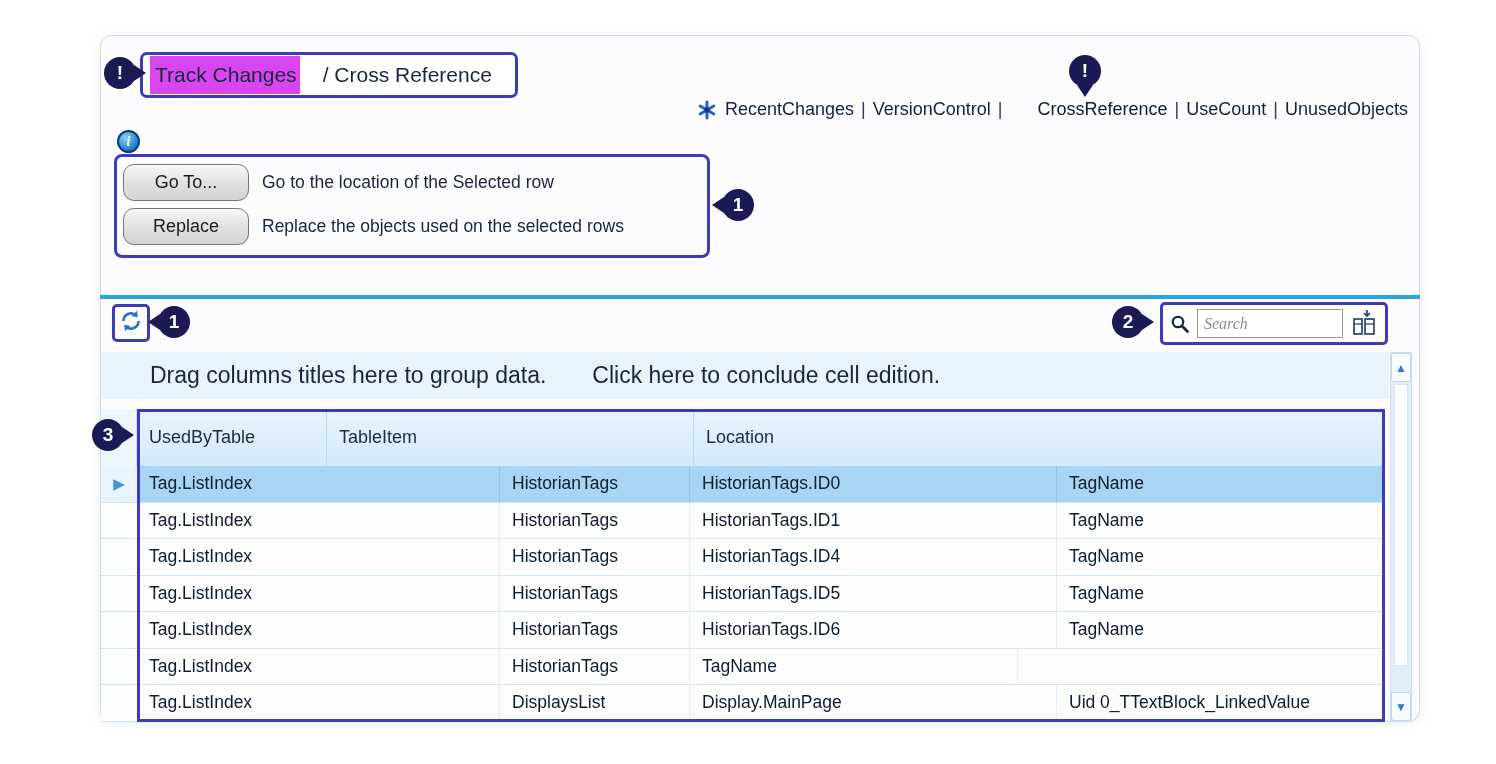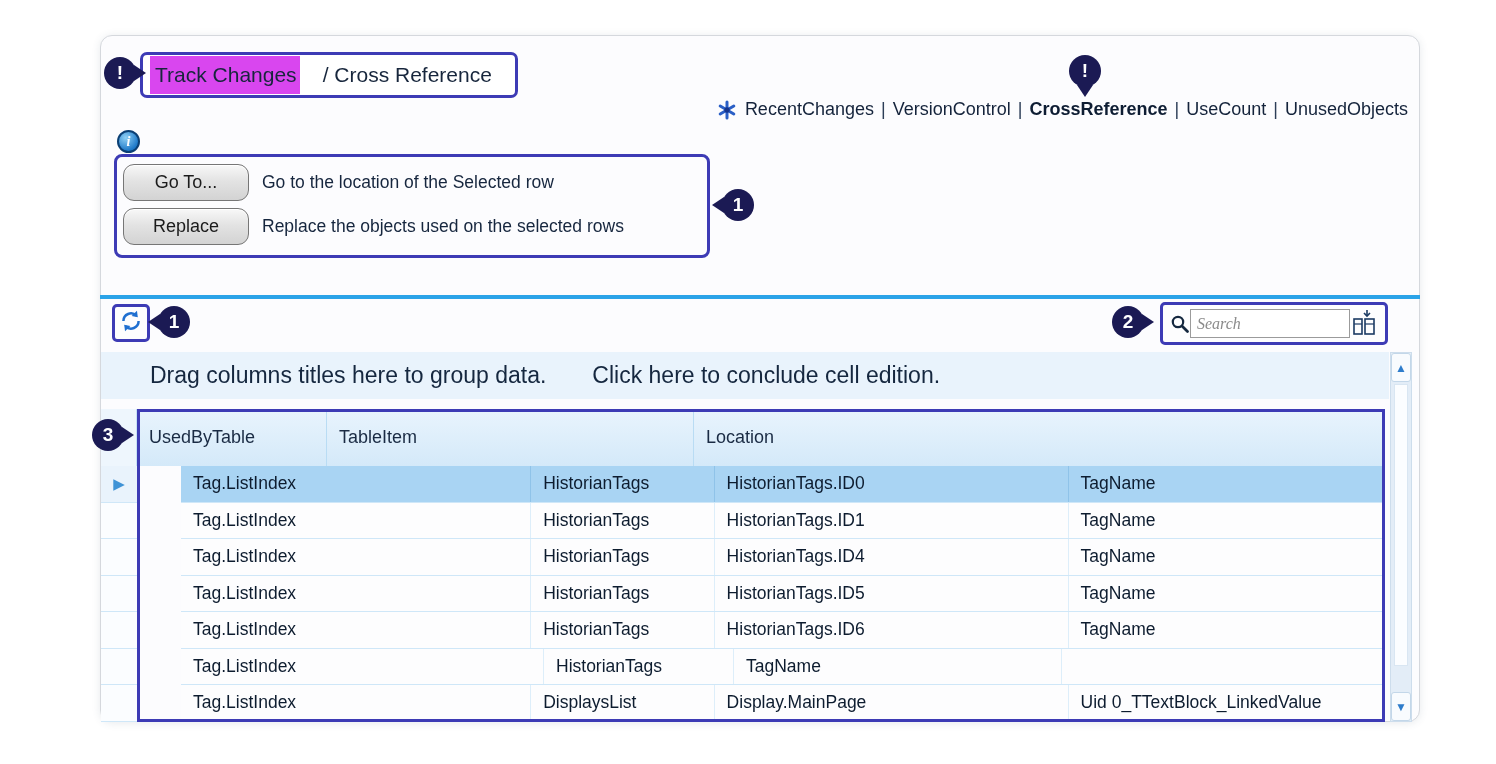--- a/index.html
+++ b/index.html
@@ -29,21 +29,21 @@
                border:3px solid #3d3bb5; border-radius:7px; display:flex; align-items:center;
                padding-left:7px; font-size:21px; color:#17263c; z-index:10; white-space:nowrap; }
   .title-hl { background:#d946ef; padding:7px 3px 7px 5px; }
   .title-rest { padding-left:23px; }
 
   
   .nav { position:absolute; top:99px; right:88px; display:flex; align-items:center;
          font-size:18px; color:#14233b; z-index:5; white-space:nowrap; }
   .nav-icon { display:flex; margin-right:8px; }
   .nav-item { cursor:pointer; }
-  .nav-item.active { font-weight:bold; color:#0e1d33; }
+  .nav-item.active { font-weight:normal; color:#0e1d33;margin-left:28px; }
   .nav-sep { padding:0 7px; color:#2c3d57; }
 
   
   .info-icon { position:absolute; left:117px; top:130px; width:23px; height:23px; border-radius:50%;
                background:radial-gradient(circle at 35% 30%, #8fd0f5, #1d78c8 72%);
                border:2px solid #0b3f74; color:#ffffff; font-size:14px; font-weight:bold;
                font-style:italic; font-family:"Liberation Serif",serif;
                display:flex; align-items:center; justify-content:center; z-index:8; cursor:pointer; }
 
   
@@ -56,21 +56,21 @@
              cursor:pointer; }
   .action-desc { margin-left:13px; font-size:17.5px; color:#16263e; white-space:nowrap; }
 
   
   .divider { position:absolute; left:100px; top:295px; width:1320px; height:4px; background:#2ba3e8; z-index:3; }
   .refresh-box { position:absolute; left:112px; top:304px; width:38px; height:38px;
                  border:3px solid #3d3bb5; border-radius:5px; background:#fdfdfe;
                  display:flex; align-items:center; justify-content:center; z-index:6; cursor:pointer; }
   .search-box { position:absolute; left:1160px; top:302px; width:228px; height:43px;
                 border:3px solid #3d3bb5; border-radius:5px; background:#fdfdfe;
-                display:flex; align-items:center; padding:0 7px; z-index:6; }
+                display:flex; align-items:center; padding:0 7px; gap:7px; z-index:6; }
   .mag { display:flex; }
   .search-input { flex:1; min-width:0; height:29px; border:1px solid #9b9b9b; padding:0 6px;
                   font-size:16px; font-family:inherit; background:#ffffff; color:#333; }
   .search-input::placeholder { font-style:italic; color:#8b8b8b; font-family:"Liberation Serif",serif; }
   .colchooser { display:flex; cursor:pointer; }
 
   
   .group-bar { position:absolute; left:101px; top:352px; width:1288px; height:47px; background:#e9f3fc;
                display:flex; align-items:center; font-size:23px; color:#15273f; z-index:2; }
   .group-hint { margin-left:49px; }
@@ -84,21 +84,21 @@
   .rowhead.sel { background:#e9f3fc; }
   .sel-arrow { color:#3f93d6; font-size:15px; }
 
   .grid-header { position:absolute; left:137px; top:409px; width:1248px; height:57px; display:flex;
                  background:linear-gradient(#e9f4fd,#d4e9f9); z-index:2; }
   .hcell { display:flex; align-items:center; padding-left:12px; font-size:18px; color:#1a2b44;
            border-right:1px solid #b9dcf4; cursor:pointer; white-space:nowrap; }
   .c0{width:363px;} .c1{width:190px;} .c2{width:367px;} .c3{width:328px; border-right:none;}
 
   .grid-rows { position:absolute; left:137px; top:466px; width:1248px; z-index:2; }
-  .grid-row { display:flex; height:36.5px; background:#fdfdfe; border-bottom:1px solid #cfe7f8; cursor:pointer;margin-left:44px; }
+  .grid-row { display:flex; height:36.5px; background:#fdfdfe; border-bottom:1px solid #cfe7f8; cursor:pointer; }
   .grid-row.selected { background:#a9d4f3; }
   .cell { display:flex; align-items:center; padding-left:12px; font-size:17.5px; color:#0d1c2f;
           border-right:1px solid #ddeefa; overflow:hidden; white-space:nowrap; }
   .grid-row.selected .cell { border-right-color:#8fc3e9; }
 
   .grid-outline { position:absolute; left:137px; top:409px; width:1248px; height:313px;
                   border:3px solid #3d3bb5; z-index:12; pointer-events:none; }
 
   
   .vscroll { position:absolute; left:1390px; top:352px; width:22px; height:370px;

